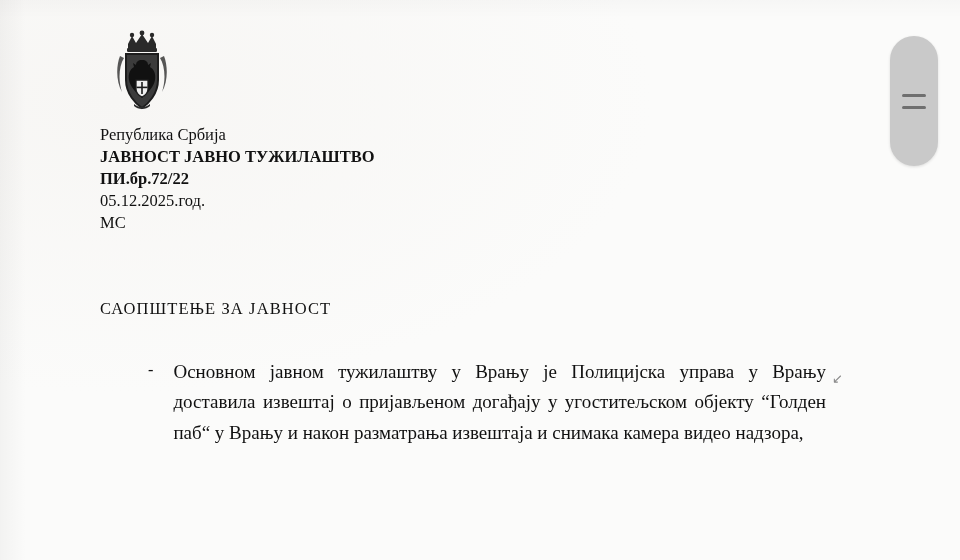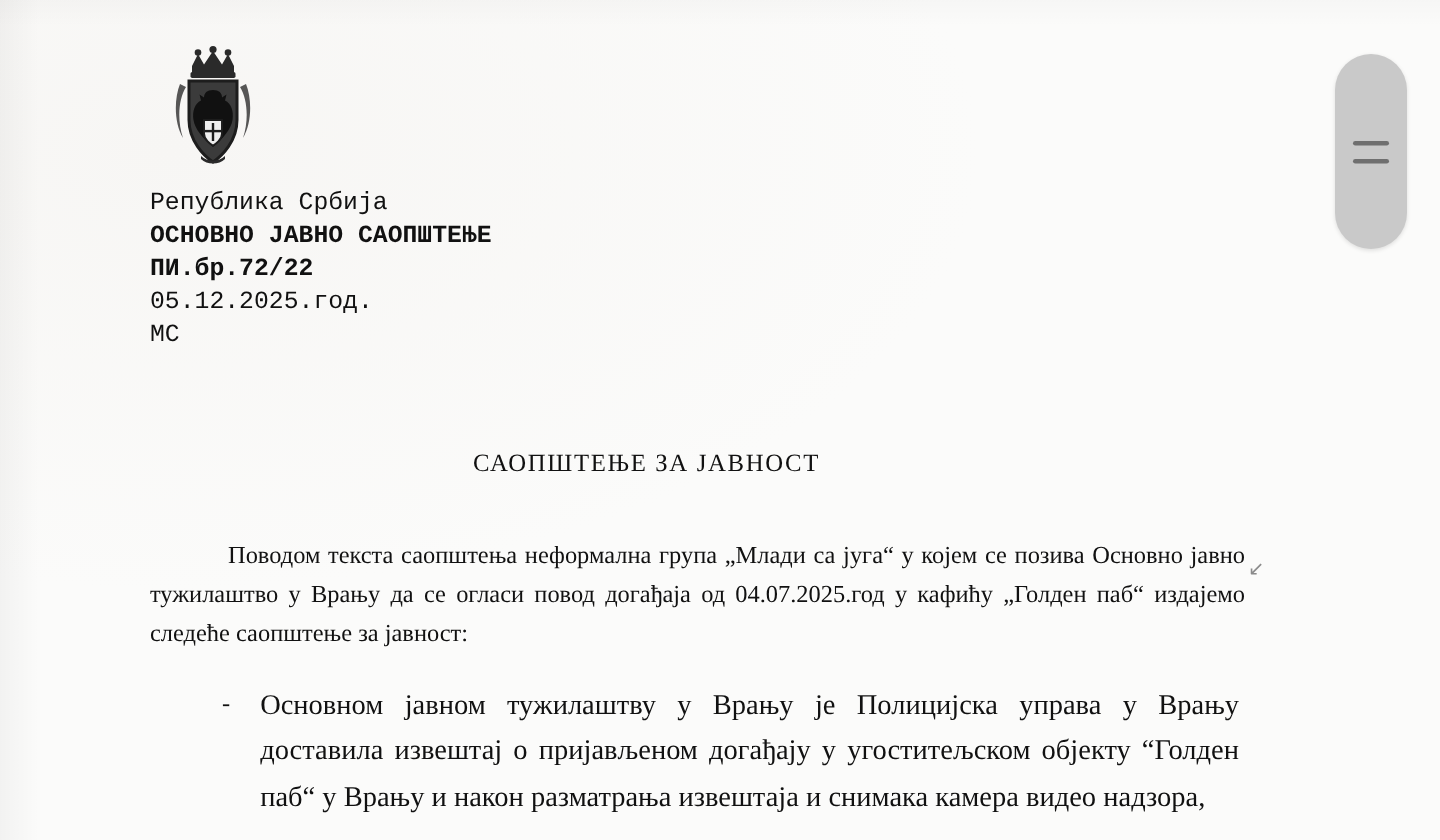--- a/index.html
+++ b/index.html
@@ -49,27 +49,26 @@
     margin-left: 6px;
     margin-bottom: 8px;
   }
   .emblem svg { display: block; }
 
   
   .letterhead {
     line-height: 1.34;
     font-size: 16.5px;
   }
-  .lh-line { white-space: pre; font-family: Liberation Mono, monospace; }
+  .lh-line { white-space: pre; }
   .lh-bold { font-weight: bold; }
   .lh-spaced { font-weight: bold; letter-spacing: 2.2px; }
 
   
   .doc-title {
-    text-align: center;
     font-size: 16.5px;
     letter-spacing: 1.1px;
     margin-top: 64px;
     margin-bottom: 38px;
     padding-right: 78px;
   }
 
   
   .para {
     font-size: 16.3px;
@@ -172,29 +171,28 @@
           <rect x="35.2" y="52" width="1.6" height="12" fill="#1d1d1d"></rect>
           <rect x="30.5" y="56.6" width="11" height="1.6" fill="#1d1d1d"></rect>
         </g>
 
         <path d="M28 74 C32 78 40 78 44 74 L44 76 C40 80 32 80 28 76 Z" fill="#2a2a2a"></path>
       </svg>
     </div>
 
     <div class="letterhead">
       <div class="lh-line">Република Србија</div>
-      <div class="lh-line lh-bold">ОСНОВНО ЈАВНО САОПШТЕЊЕ</div>
+      <div class="lh-line lh-bold">ЈАВНОСТ ЈАВНО ТУЖИЛАШТВО</div>
       <div class="lh-line lh-bold">ПИ.бр.72/22</div>
       <div class="lh-line">05.12.2025.год.</div>
       <div class="lh-line">МС</div>
     </div>
 
     <div class="doc-title">САОПШТЕЊЕ ЗА ЈАВНОСТ</div>
 
-    <p class="para">Поводом текста саопштења неформална група „Млади са југа“ у којем се позива Основно јавно тужилаштво у Врању да се огласи повод догађаја од 04.07.2025.год у кафићу „Голден паб“ издајемо следеће саопштење за јавност:</p>
 
     <div class="bullet-list">
       <div class="bullet-item">
         <span class="bullet-dash">-</span>
         <span class="bullet-text">Основном јавном тужилаштву у Врању је Полицијска управа у Врању доставила извештај о пријављеном догађају у угоститељском објекту “Голден паб“ у Врању и након разматрања извештаја и снимака камера видео надзора,</span>
       </div>
     </div>
 
   </div>
 

